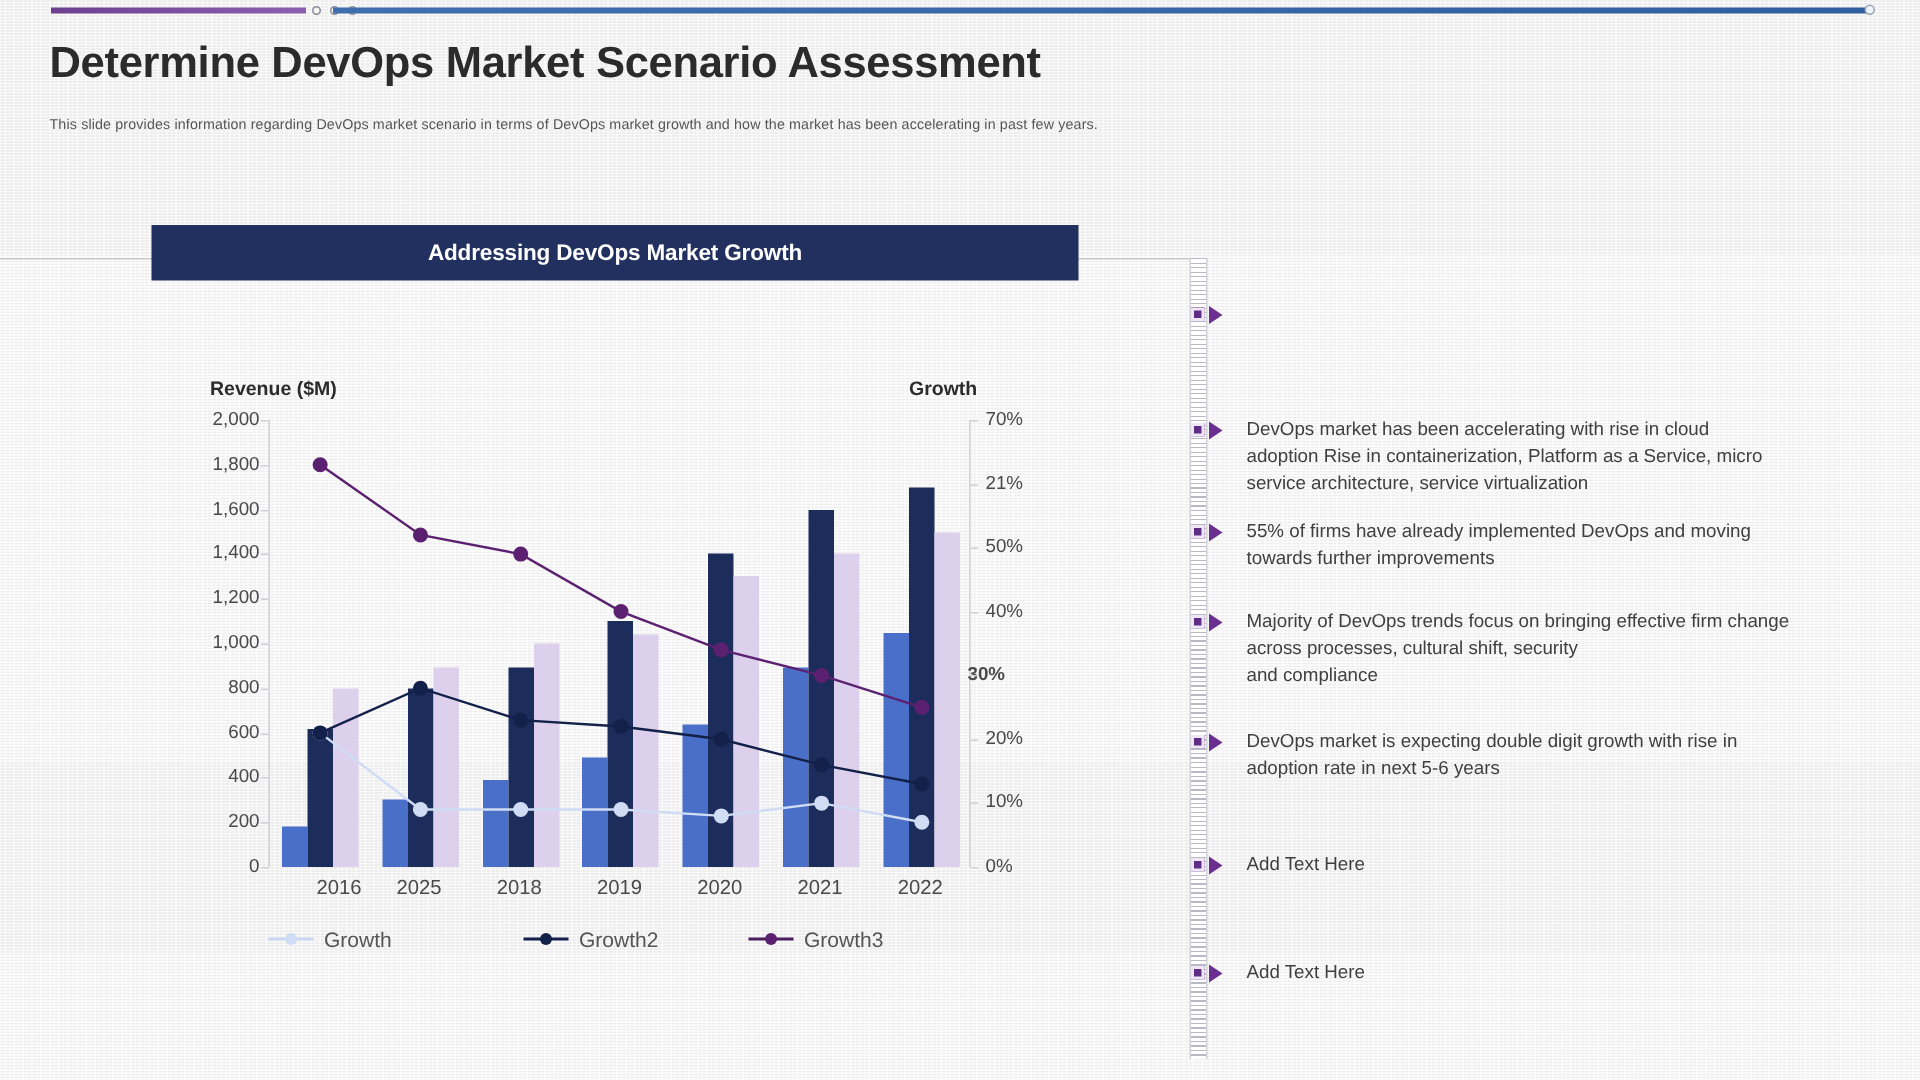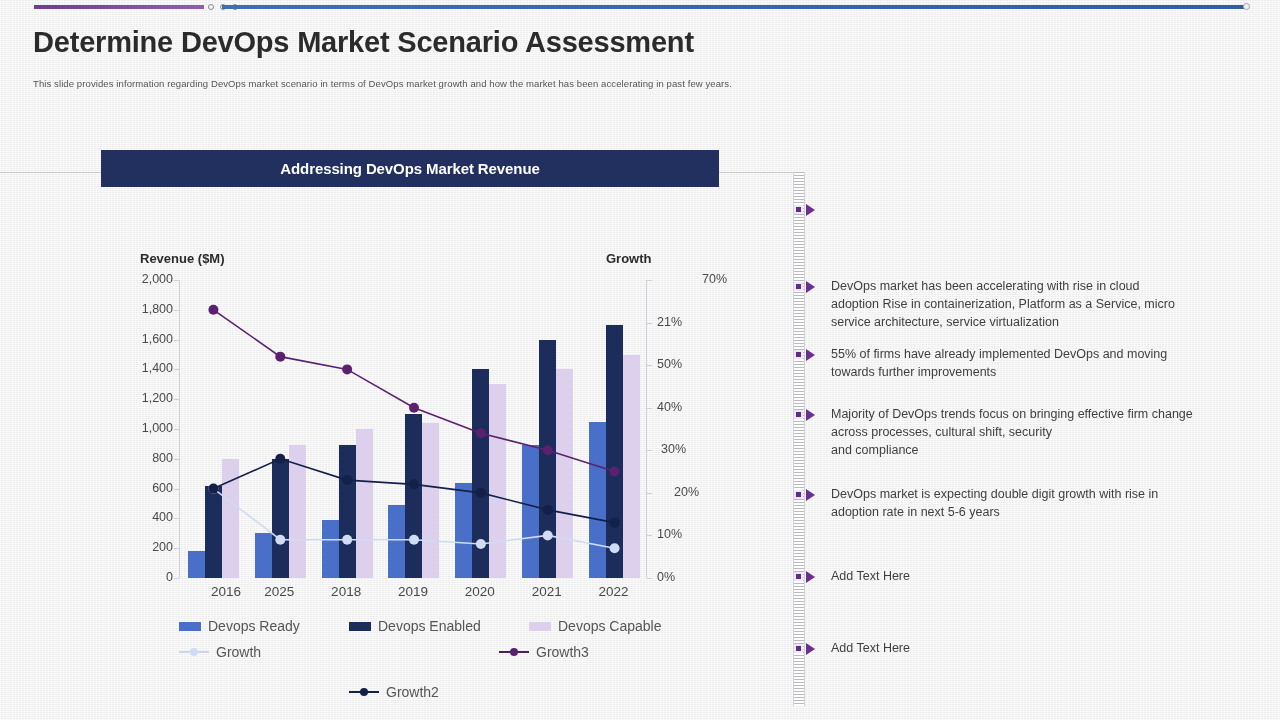--- a/index.html
+++ b/index.html
@@ -153,21 +153,21 @@
   <div class="dot d3"></div>
   <div class="seg-blue"></div>
   <div class="endcap"></div>
 </div>
 
 <div class="slide-title">Determine DevOps Market Scenario Assessment</div>
 <div class="slide-subtitle">This slide provides information regarding DevOps market scenario in terms of DevOps market growth and how the market has been accelerating in past few years.</div>
 
 <div class="hr-line"></div>
 <div class="banner">
-  <span class="banner-text">Addressing DevOps Market Revenue</span>
+  <span class="banner-text">Addressing DevOps Market Growth</span>
 </div>
 
 <div class="hatch-band"></div>
 
 <div class="chart">
   <div class="axis-title left">Revenue ($M)</div>
   <div class="axis-title right">Growth</div>
 
   <div class="plot" id="plot">
     <div class="bars" id="bars">
@@ -257,67 +257,53 @@
       <div class="tick-left" style="top: 61.8px; width: 70px; left: 2px;">1,800</div>
       <div class="tick-mark" style="left: 73px; top: 69.8px;"></div>
       <div class="tick-left" style="top: 32px; width: 70px; left: 2px;">2,000</div>
       <div class="tick-mark" style="left: 73px; top: 40px;"></div>
     </div>
   <div id="yticks-right">
       <div class="tick-right" style="top: 330px; left: 556px;">0%</div>
       <div class="tick-mark" style="left: 546px; top: 338px;"></div>
       <div class="tick-right" style="top: 287.429px; left: 556px;">10%</div>
       <div class="tick-mark" style="left: 546px; top: 295.429px;"></div>
-      <div class="tick-right" style="top: 244.857px; left: 556px; margin-left: 17px;">20%</div>
+      <div class="tick-right" style="top: 244.857px; left: 556px;">20%</div>
       <div class="tick-mark" style="left: 546px; top: 252.857px;"></div>
-      <div class="tick-right" style="top: 202.286px; left: 560px;">30%</div>
+      <div class="tick-right" style="top: 202.286px; left: 544px; font-weight: bold;">30%</div>
       <div class="tick-mark" style="left: 546px; top: 210.286px;"></div>
       <div class="tick-right" style="top: 159.714px; left: 556px;">40%</div>
       <div class="tick-mark" style="left: 546px; top: 167.714px;"></div>
       <div class="tick-right" style="top: 117.143px; left: 556px;">50%</div>
       <div class="tick-mark" style="left: 546px; top: 125.143px;"></div>
       <div class="tick-right" style="top: 74.5714px; left: 556px;">21%</div>
       <div class="tick-mark" style="left: 546px; top: 82.5714px;"></div>
-      <div class="tick-right" style="top: 32px; left: 556px; margin-left: 45px;">70%</div>
+      <div class="tick-right" style="top: 32px; left: 556px;">70%</div>
       <div class="tick-mark" style="left: 546px; top: 40px;"></div>
     </div>
   <div class="xlabels" id="xlabels">
       <div class="xlabel" style="left: 47px;">2016</div>
       <div class="xlabel" style="left: 100.286px;">2025</div>
       <div class="xlabel" style="left: 167.143px;">2018</div>
       <div class="xlabel" style="left: 234px;">2019</div>
       <div class="xlabel" style="left: 300.857px;">2020</div>
       <div class="xlabel" style="left: 367.714px;">2021</div>
       <div class="xlabel" style="left: 434.571px;">2022</div>
     </div>
 
   <div class="legend">
     <div class="legend-row">
       <div class="legend-item" style="left:0px;">
-        <span class="swatch sw-ready"></span>
-        <span class="legend-label">Devops Ready</span>
-      </div>
-      <div class="legend-item" style="left:170px;">
-        <span class="swatch sw-enabled"></span>
-        <span class="legend-label">Devops Enabled</span>
-      </div>
-      <div class="legend-item" style="left:350px;">
-        <span class="swatch sw-capable"></span>
-        <span class="legend-label">Devops Capable</span>
-      </div>
-    </div>
-    <div class="legend-row">
-      <div class="legend-item" style="left:0px;">
         <span class="line-swatch ls-growth">
             <i class="ln"></i>
             <i class="mk"></i>
           </span>
         <span class="legend-label">Growth</span>
       </div>
-      <div class="legend-item" style="left:170px;margin-top:40px;">
+      <div class="legend-item" style="left:170px;">
         <span class="line-swatch ls-growth2">
             <i class="ln"></i>
             <i class="mk"></i>
           </span>
         <span class="legend-label">Growth2</span>
       </div>
       <div class="legend-item" style="left:320px;">
         <span class="line-swatch ls-growth3">
             <i class="ln"></i>
             <i class="mk"></i>

